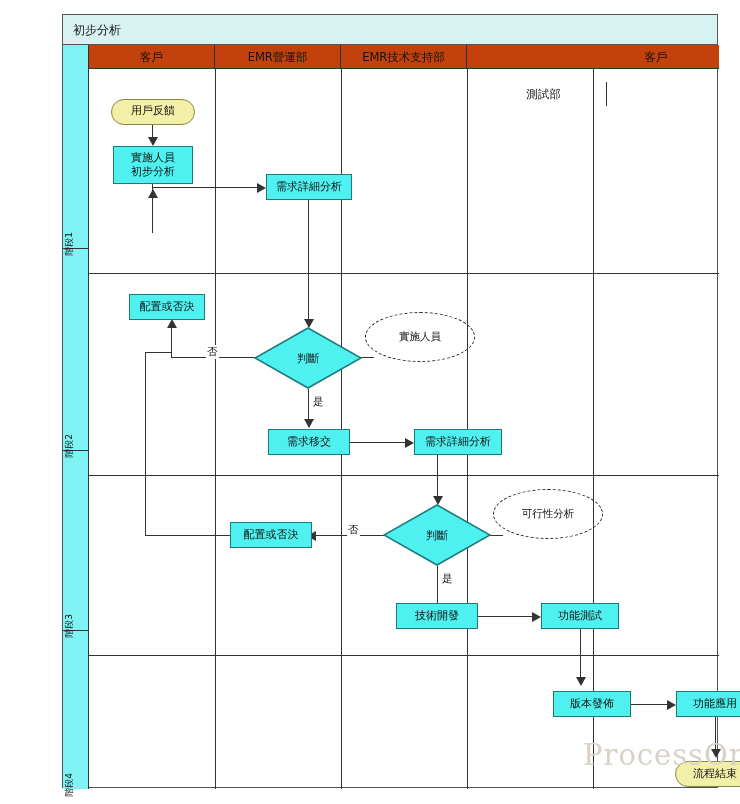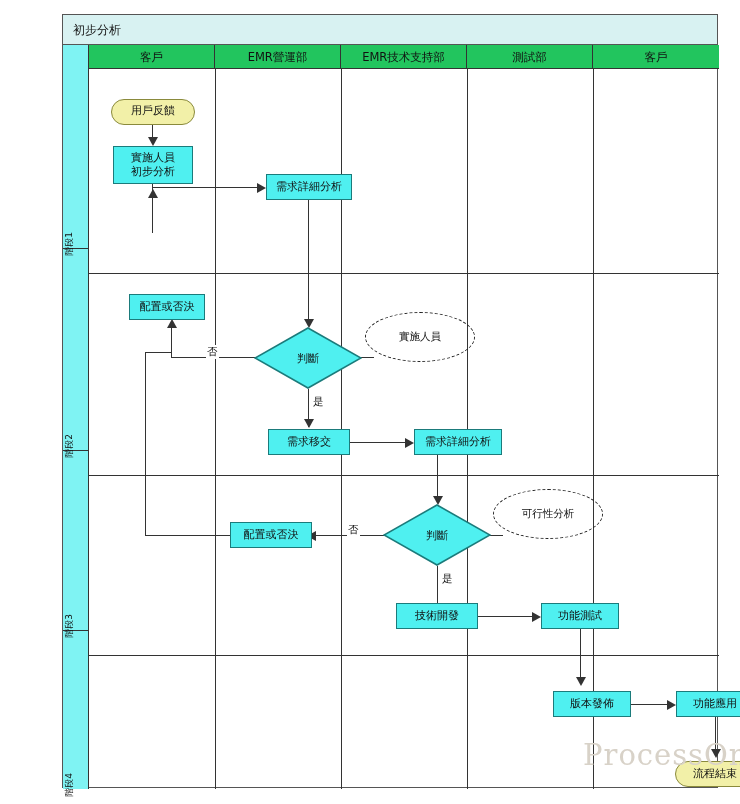--- a/index.html
+++ b/index.html
@@ -7,21 +7,21 @@
   #page{position:relative;width:740px;height:804px;background:#ffffff;overflow:hidden;}
 
   #frame{position:absolute;left:62px;top:14px;width:656px;height:774px;
          border:1px solid #555;background:#ffffff;box-sizing:border-box;}
 
   #titlebar{position:absolute;left:0;top:0;width:100%;height:30px;
             background:#d8f2f2;border-bottom:1px solid #555;box-sizing:border-box;}
   #titlebar .txt{position:absolute;left:10px;top:7px;font-size:12px;color:#111;}
 
   #headerrow{position:absolute;left:26px;top:30px;width:630px;height:24px;
-             background:#22c55e;border-bottom:1px solid #333;box-sizing:border-box;}
+             background:#c2410c;border-bottom:1px solid #333;box-sizing:border-box;}
   .hcell{position:absolute;top:0;height:24px;line-height:24px;text-align:center;
          font-size:11.5px;color:#111;border-right:1px solid #333;box-sizing:border-box;}
   .hcell.last{border-right:none;}
 
   #sidebar{position:absolute;left:0;top:30px;width:26px;height:744px;
            background:#7ff3f3;border-right:1px solid #333;box-sizing:border-box;}
   .stage{position:absolute;left:0;width:26px;border-bottom:1px solid #333;
          box-sizing:border-box;}
   .stage.last{border-bottom:none;}
   .stage .lbl{position:absolute;left:50%;bottom:4px;transform:translateX(-50%) rotate(-90deg);
@@ -68,21 +68,21 @@
   <div id="frame">
 
     <div id="titlebar">
       <div class="txt">初步分析</div>
     </div>
 
     <div id="headerrow">
       <div class="hcell" style="left:0px;width:126px;">客戶</div>
       <div class="hcell" style="left:126px;width:126px;">EMR營運部</div>
       <div class="hcell" style="left:252px;width:126px;">EMR技术支持部</div>
-      <div class="hcell" style="left:378px;width:126px;">測試部</div>
+      <div class="hcell" style="left:392px;width:126px;margin-top:37px;">測試部</div>
       <div class="hcell last" style="left:504px;width:126px;">客戶</div>
     </div>
 
     <div id="sidebar">
       <div class="stage" style="top:0px;height:204px;">
         <span class="lbl">階段1</span>
       </div>
       <div class="stage" style="top:204px;height:202px;">
         <span class="lbl">階段2</span>
       </div>

